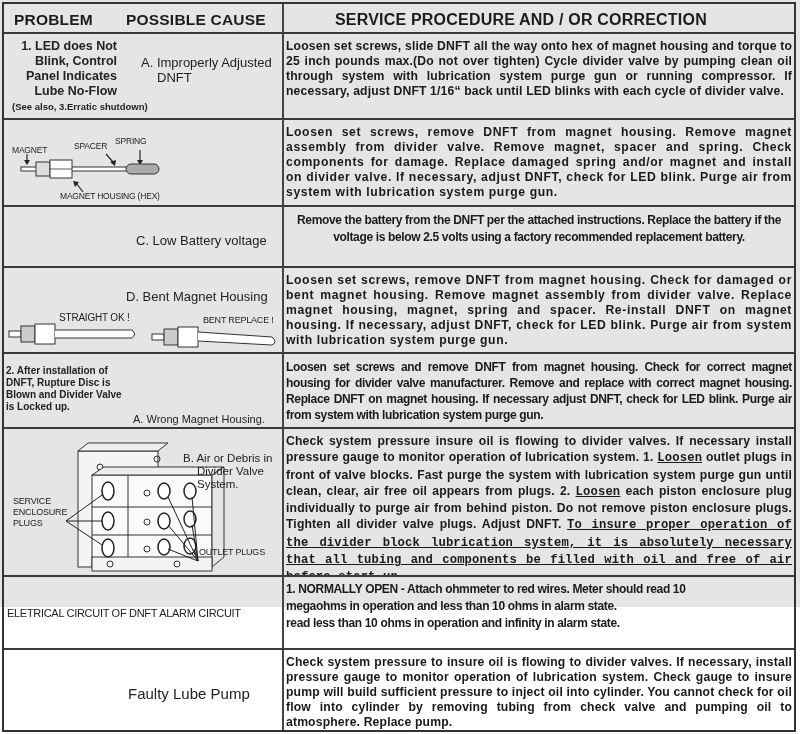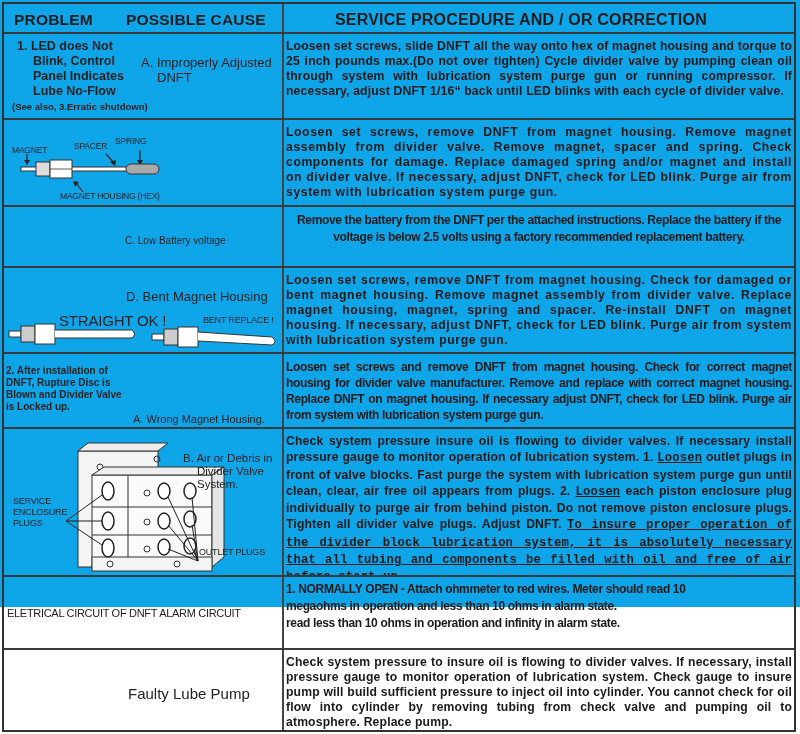--- a/index.html
+++ b/index.html
@@ -1,17 +1,17 @@
 <!DOCTYPE html>
 <html><head>
 <meta charset="utf-8">
 <style>
   html, body { margin: 0; padding: 0; background: #ffffff; }
   body { width: 800px; height: 734px; overflow: hidden; position: relative; font-family: "Liberation Sans", sans-serif; color: #1a1a1a; }
-  .page { position: absolute; left: 0; top: 0; width: 800px; height: 607px; background: #0ea5e9; }
+  .page { position: absolute; left: 0; top: 0; width: 800px; height: 607px; background: #e5e5e5; }
   .frame { position: absolute; left: 2px; top: 2px; width: 794px; height: 730px; border: 2px solid #333; box-sizing: border-box; }
   .row { position: absolute; left: 2px; width: 794px; border-bottom: 2px solid #3a3a3a; box-sizing: border-box; }
   .vline { position: absolute; left: 280px; top: 0; bottom: 0; width: 1.5px; background: #444; }
   .left { position: absolute; left: 0; top: 0; width: 279px; bottom: 0; overflow: hidden; }
   .right { position: absolute; left: 284px; top: 0; right: 4px; bottom: 0; overflow: hidden; }
   .hdr { font-weight: bold; font-size: 15.5px; color: #1c1c1c; letter-spacing: 0.2px; }
   .proc { font-size: 12.2px; font-weight: bold; line-height: 15px; text-align: justify; padding-top: 2px; letter-spacing: 0.15px; }
   .proc.cond { letter-spacing: -0.35px; font-size: 12px; }
   .proc.wide { letter-spacing: 0.6px; }
   .u { text-decoration: underline; font-family: Liberation Mono, monospace; }
@@ -29,21 +29,21 @@
   <div class="row" style="top:2px;height:32px;border-top:2px solid #333;">
     <div class="vline"></div>
     <div class="hdr" style="position:absolute;left:12px;top:7px;">PROBLEM</div>
     <div class="hdr" style="position:absolute;left:124px;top:7px;">POSSIBLE CAUSE</div>
     <div class="hdr" style="position:absolute;left:333px;top:7px;font-size:16px;">SERVICE PROCEDURE AND / OR CORRECTION</div>
   </div>
 
   <div class="row" style="top:34px;height:86px;">
     <div class="vline"></div>
     <div class="left">
-      <div class="problem" style="left:15px;top:5px;">
+      <div class="problem" style="left:8px;top:5px;text-align:right;">
         <div>1. LED does Not</div>
         <div style="padding-left:16px;">Blink, Control</div>
         <div style="padding-left:16px;">Panel Indicates</div>
         <div style="padding-left:16px;">Lube No-Flow</div>
       </div>
       <div class="small-b" style="position:absolute;left:10px;top:67px;color:#222;">(See also, 3.Erratic shutdown)</div>
       <div class="cause" style="left:139px;top:21px;font-size:13px;line-height:15px;">
         <div>A. Improperly Adjusted</div>
         <div style="padding-left:16px;">DNFT</div>
       </div>
@@ -81,30 +81,30 @@
           <polygon points="57,31 63,32 59,37" fill="#222"></polygon>
         </g>
       </svg>
     </div>
     <div class="right proc wide" style="top:3px;">Loosen set screws, remove DNFT from magnet housing.  Remove magnet assembly from divider valve. Remove magnet, spacer and spring. Check components for damage.  Replace damaged spring and/or magnet and install on divider valve. If necessary, adjust DNFT, check for LED blink.  Purge air from system with lubrication system purge gun.</div>
   </div>
 
   <div class="row" style="top:207px;height:61px;">
     <div class="vline"></div>
     <div class="left">
-      <div class="cause" style="left:123px;top:27px;font-size:10px;">C. Low Battery voltage</div>
+      <div class="cause" style="left:134px;top:27px;font-size:13px;">C. Low Battery voltage</div>
     </div>
     <div class="right proc cond" style="top:3px;line-height:17px;text-align:center;">Remove the battery from the DNFT per the attached instructions.  Replace the battery if the voltage is below 2.5 volts using a factory recommended replacement battery.</div>
   </div>
 
   <div class="row" style="top:268px;height:86px;">
     <div class="vline"></div>
     <div class="left">
       <div class="cause" style="left:124px;top:22px;font-size:13px;">D. Bent Magnet Housing</div>
-      <div class="lbl" style="left:57px;top:44px;font-size:15px;">STRAIGHT  OK !</div>
+      <div class="lbl" style="left:57px;top:44px;font-size:10px;">STRAIGHT  OK !</div>
       <div class="lbl" style="left:201px;top:47px;font-size:9px;">BENT  REPLACE !</div>
       <svg width="130" height="30" style="left:5px;top:52px;">
         <rect x="2" y="11" width="12" height="6" fill="#fff" stroke="#333" stroke-width="1"></rect>
         <rect x="14" y="6" width="14" height="16" fill="#ccc" stroke="#333" stroke-width="1"></rect>
         <rect x="28" y="4" width="20" height="20" fill="#fff" stroke="#333" stroke-width="1"></rect>
         <path d="M48,10 L125,10 Q130,14 125,18 L48,18" fill="#fff" stroke="#333" stroke-width="1"></path>
       </svg>
       <svg width="130" height="30" style="left:148px;top:55px;">
         <rect x="2" y="11" width="12" height="6" fill="#fff" stroke="#333" stroke-width="1"></rect>
         <rect x="14" y="6" width="14" height="16" fill="#ccc" stroke="#333" stroke-width="1"></rect>

